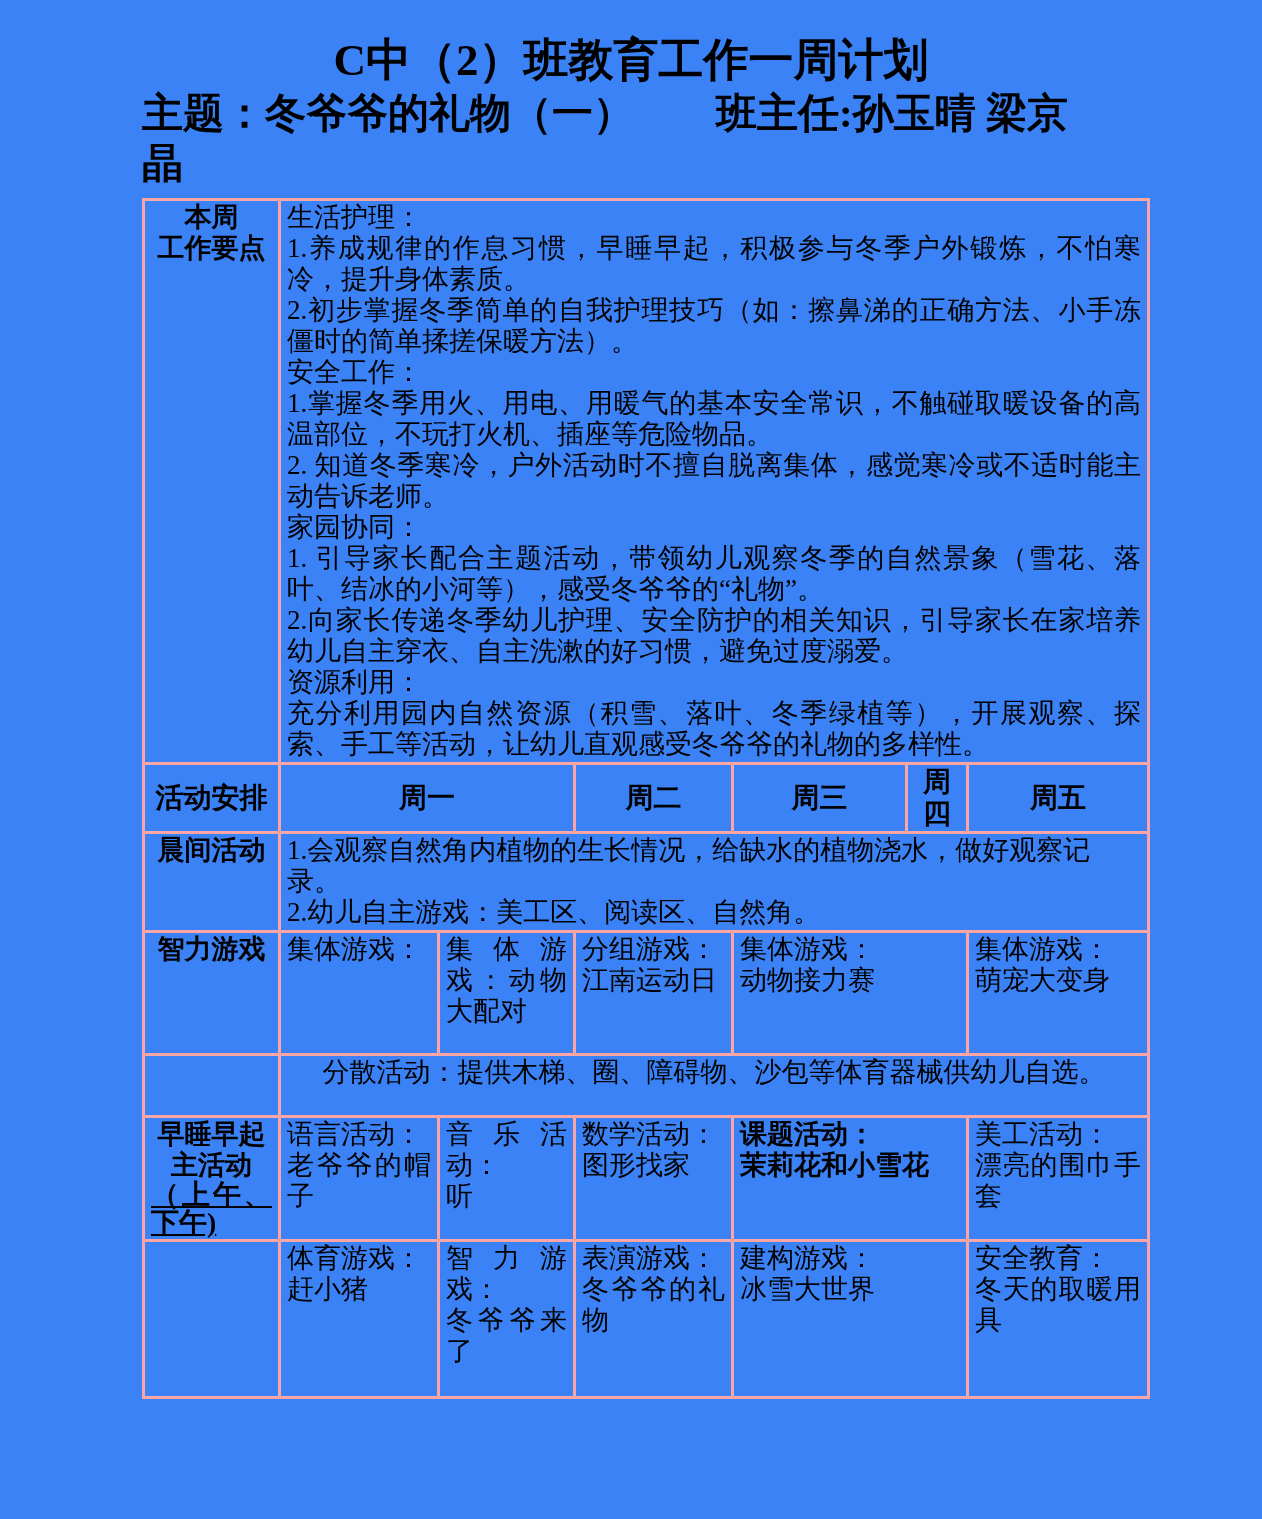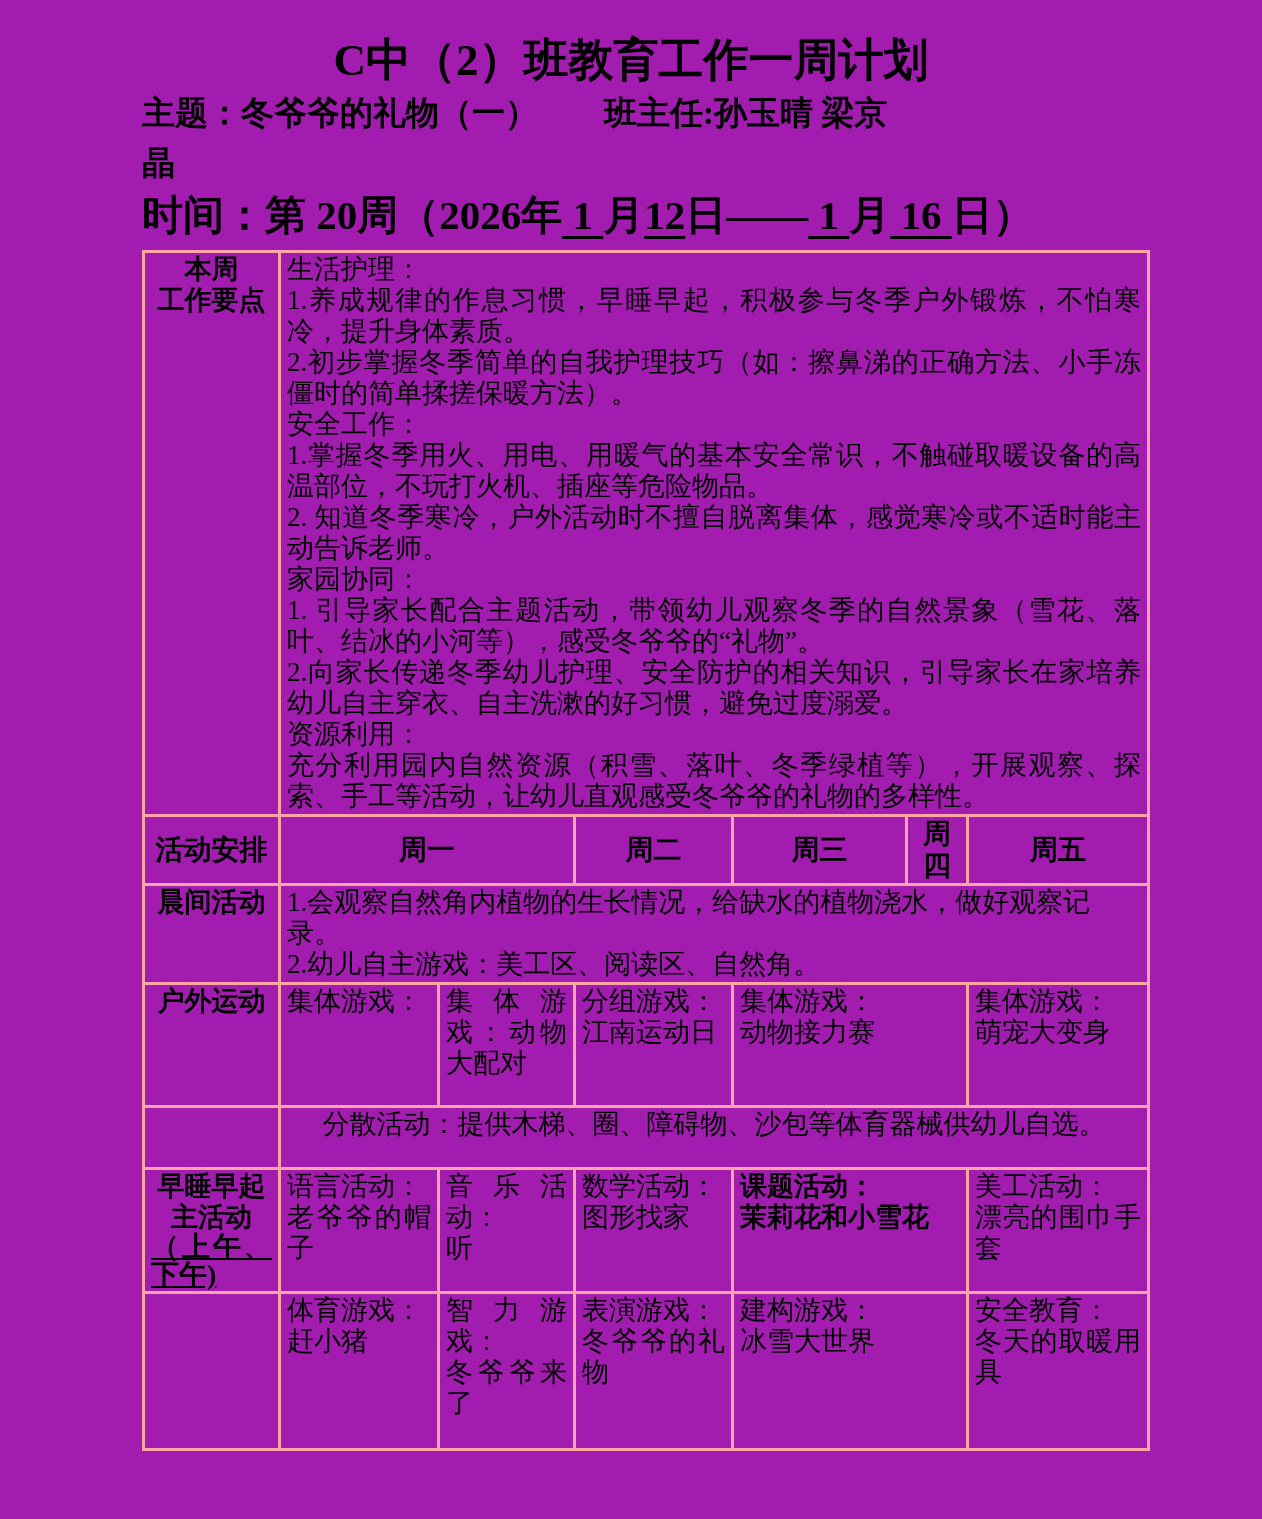--- a/index.html
+++ b/index.html
@@ -1,31 +1,31 @@
 <!DOCTYPE html>
 <html><head>
 <meta charset="utf-8">
 <style>
   html,body { margin:0; padding:0; background:#ffffff; }
   .page {
     position:relative;
     width:1262px; height:1519px;
-    background:#a21caf; color:#000;
+    background:#3b82f6; color:#000;
     overflow:hidden;
     font-family:"Liberation Serif", serif;
   }
   .doc-title {
     margin:0; padding-top:34px;
     text-align:center;
     font-family:"Liberation Serif", serif;
     font-weight:bold; font-size:45px; line-height:52px;
   }
   .doc-sub {
     margin:2px 110px 0 142px;
-    font-weight:bold; font-size:33px; line-height:50px;
+    font-weight:bold; font-size:41px; line-height:50px;
   }
   .time-line {
     margin:2px 110px 0 142px;
     font-weight:bold; font-size:41px; line-height:50px;
   }
   .time-line .u {
     text-decoration:underline;
     text-decoration-thickness:3px;
     text-underline-offset:7px;
   }
@@ -73,21 +73,20 @@
 
 <div class="page">
 
   <h1 class="doc-title">C中（2）班教育工作一周计划</h1>
 
   <div class="doc-sub">
     <div>主题：冬爷爷的礼物（一）　　班主任:孙玉晴 梁京</div>
     <div>晶</div>
   </div>
 
-  <div class="time-line"><span>时间：第 20周（2026年</span><span class="u">&nbsp;1&nbsp;</span><span>月</span><span class="u">12</span><span>日——</span><span class="u">&nbsp;1&nbsp;</span><span>月</span><span class="u">&nbsp;16&nbsp;</span><span>日）</span></div>
 
   <table class="plan">
     <colgroup>
       <col style="width:136px">
       <col style="width:159px">
       <col style="width:136px">
       <col style="width:158px">
       <col style="width:174px">
       <col style="width:61px">
       <col style="width:181px">
@@ -121,21 +120,21 @@
       <td>周五</td>
     </tr>
 
     <tr style="height:88px">
       <td class="label">晨间活动</td>
       <td colspan="6" class="pre">1.会观察自然角内植物的生长情况，给缺水的植物浇水，做好观察记录。
 2.幼儿自主游戏：美工区、阅读区、自然角。</td>
     </tr>
 
     <tr style="height:123px">
-      <td class="label">户外运动</td>
+      <td class="label">智力游戏</td>
       <td class="pre just">集体游戏：</td>
       <td class="pre just">集体游戏：动物大配对</td>
       <td class="pre just">分组游戏：
 江南运动日</td>
       <td colspan="2" class="pre">集体游戏：
 动物接力赛</td>
       <td class="pre">集体游戏：
 萌宠大变身</td>
     </tr>
 

